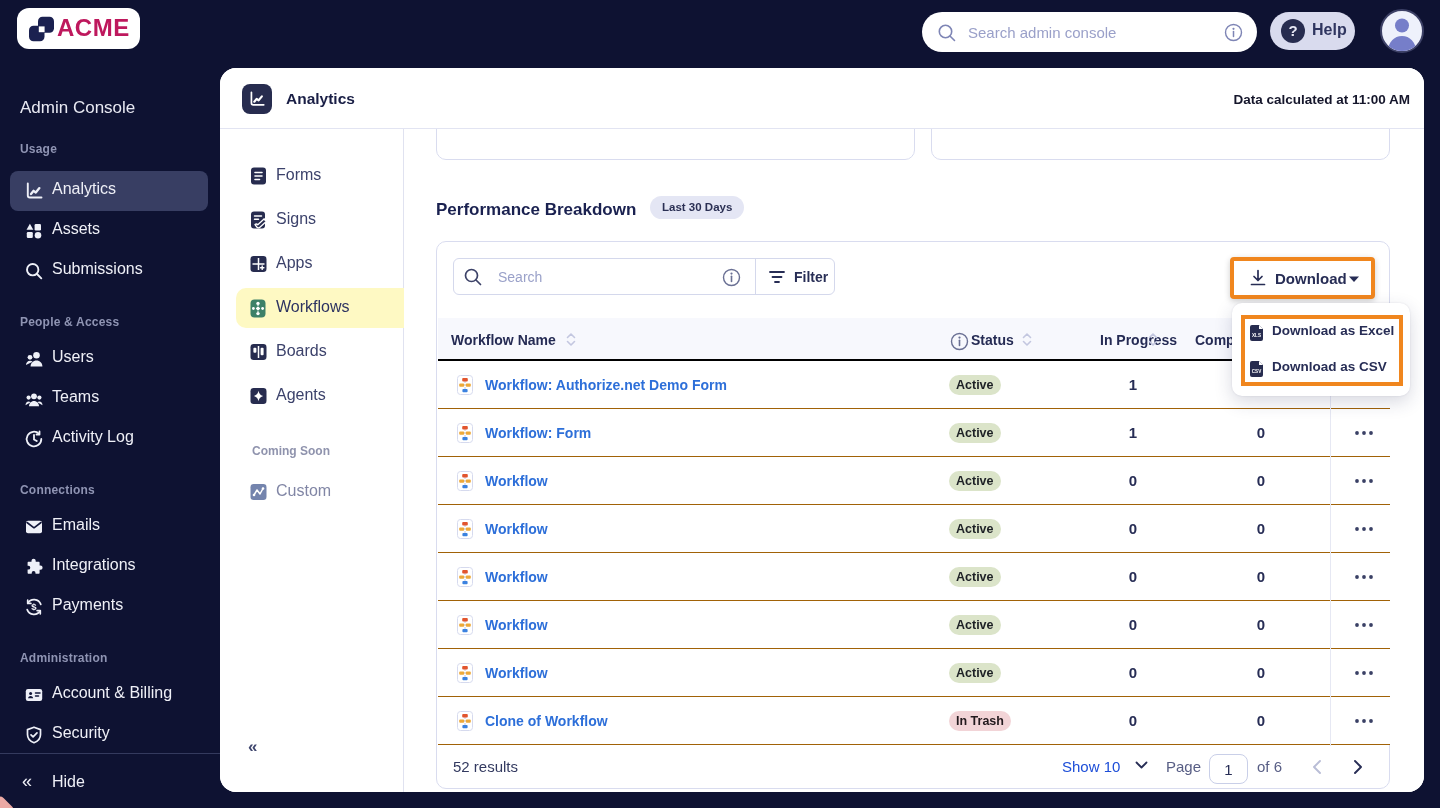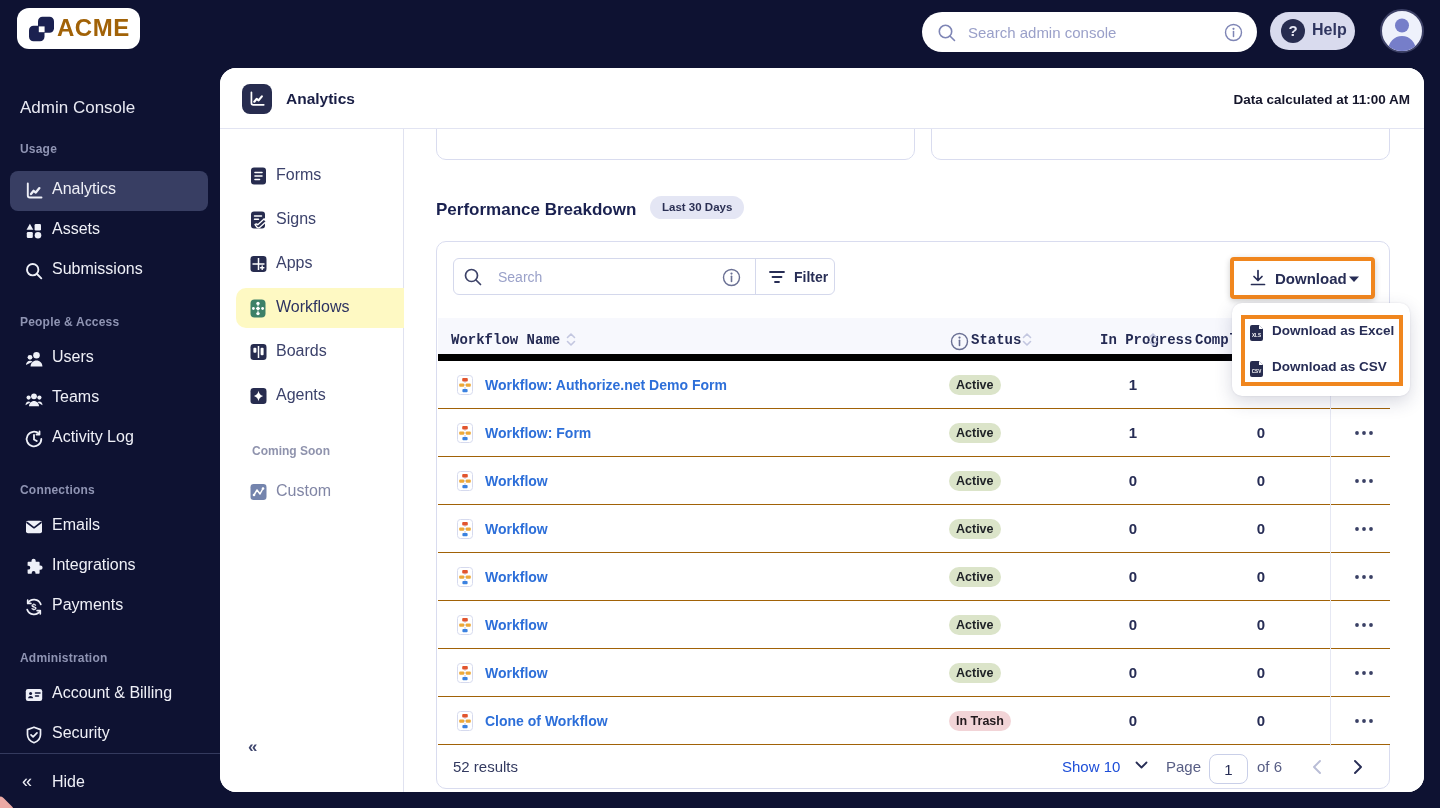--- a/index.html
+++ b/index.html
@@ -3,21 +3,21 @@
 <meta charset="utf-8">
 <style>
 * { margin:0; padding:0; box-sizing:border-box; }
 html,body { width:1440px; height:808px; overflow:hidden; }
 body { background:#0e1232; font-family:"Liberation Sans",sans-serif; position:relative; }
 span svg, div svg { display:block; }
 .abs { position:absolute; }
 
 #logo { left:17px; top:8px; width:123px; height:41px; background:#fff; border-radius:12px; }
 #logo .mark { position:absolute; left:0; top:0; }
-#logo .txt { position:absolute; left:40px; top:6px; font-size:24px; font-weight:bold; letter-spacing:0.5px; color:#a16207; }
+#logo .txt { position:absolute; left:40px; top:6px; font-size:24px; font-weight:bold; letter-spacing:0.5px; color:#be185d; }
 #searchbar { left:922px; top:12px; width:335px; height:40px; background:#fff; border-radius:20px; }
 #searchbar .mag { position:absolute; left:14px; top:10px; }
 #searchbar .info { position:absolute; left:302px; top:11px; }
 #searchbar .ph { position:absolute; left:46px; top:12px; font-size:15px; color:#9aa0c9; }
 #helpbtn { left:1270px; top:12px; width:85px; height:38px; background:#d9dbee; border-radius:19px; }
 #helpbtn .q { position:absolute; left:11px; top:7px; width:24px; height:24px; border-radius:50%; background:#272c4f; color:#e8e9f5; font-size:15px; font-weight:bold; text-align:center; line-height:24px; }
 #helpbtn .t { position:absolute; left:42px; top:9px; font-size:16px; font-weight:bold; color:#2f3560; }
 #avatar { left:1380px; top:9px; width:44px; height:44px; border-radius:50%; background:#eef1fb; border:2px solid #3d4166; overflow:hidden; }
 
 #sidebar { left:0; top:68px; width:220px; bottom:0; color:#eceef6; }
@@ -59,21 +59,21 @@
 #sb-mag { position:absolute; left:8px; top:7px; }
 #sb-ph { position:absolute; left:44px; top:10px; font-size:14px; color:#9aa1c9; }
 #sb-info { position:absolute; left:268px; top:9px; }
 #sb-div { position:absolute; left:301px; top:0; width:1px; height:35px; background:#d4d8ec; }
 #sb-fic { position:absolute; left:314px; top:10px; }
 #sb-ftx { position:absolute; left:340px; top:10px; font-size:14px; font-weight:bold; color:#272d55; }
 #dlwrap { position:absolute; left:793px; top:15px; width:145px; height:42px; border:4px solid #f0861e; border-radius:4px; background:#fff; box-shadow:0 2px 6px rgba(0,0,0,.2); }
 #dl-ic { position:absolute; left:14px; top:7px; }
 #dl-tx { position:absolute; left:41px; top:9px; font-size:15px; font-weight:bold; color:#272d55; }
 #dl-caret { position:absolute; left:114px; top:14px; }
-#thead { position:absolute; left:1px; top:76px; width:952px; height:43px; background:#f7f8fd; border-bottom:7px solid #000000;font-family:Liberation Mono, monospace; }
+#thead { position:absolute; left:1px; top:76px; width:952px; height:43px; background:#f7f8fd; border-bottom:2px solid #000000; }
 .th { position:absolute; top:14px; font-size:14px; font-weight:bold; color:#252b54; }
 .sort { position:absolute; top:13px; }
 .thinfo { position:absolute; top:14px; }
 .trow { position:absolute; left:1px; width:952px; height:48px; border-bottom:1px solid #a16207; background:#fff; }
 .wfic { position:absolute; left:19px; top:14px; }
 .wfname { position:absolute; left:47px; top:16px; font-size:14px; font-weight:bold; color:#2d6fd9; text-decoration:none; }
 .pill { position:absolute; left:511px; top:14px; height:20px; border-radius:10px; font-size:12.5px; font-weight:bold; line-height:20px; padding:0 7px; }
 .pill.act { background:#dbe4c9; color:#1d2025; }
 .pill.trash { background:#f2d4d7; color:#231a1e; }
 .num { position:absolute; top:15px; width:28px; text-align:center; font-size:15px; font-weight:bold; color:#272d55; }

